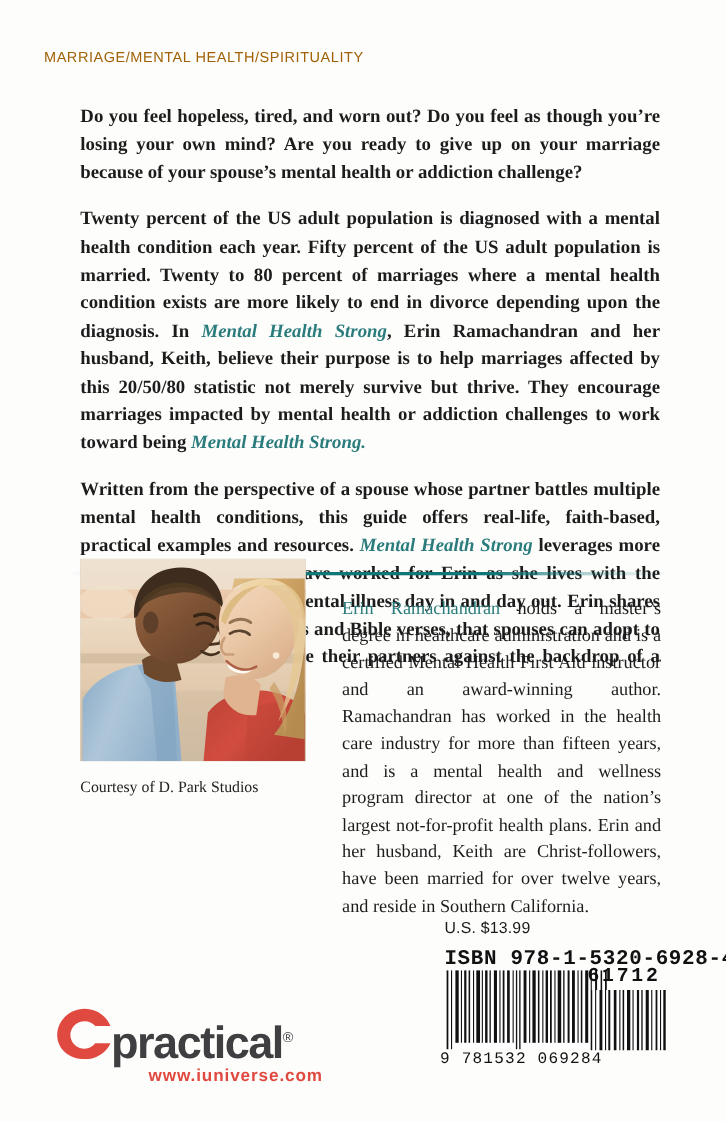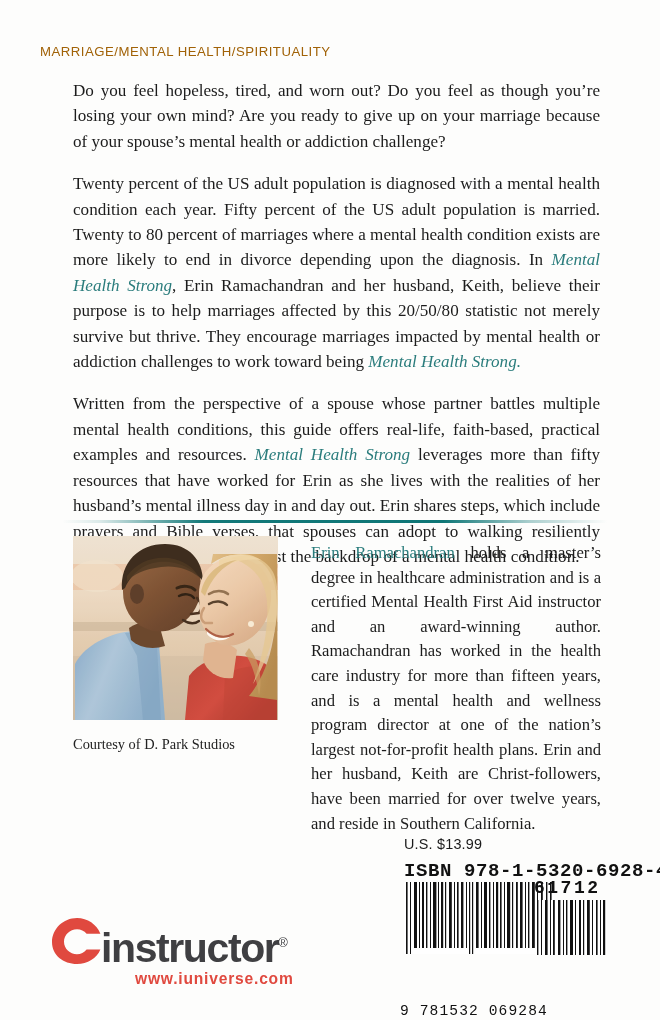--- a/index.html
+++ b/index.html
@@ -36,22 +36,23 @@
     left: 73px;
     top: 78px;
     width: 527px;
   }
   .para {
     font-size: 17.1px;
     line-height: 25.4px;
     color: #1c1c1c;
     text-align: justify;
     text-justify: inter-word;
-    margin: 0 0 17px 0;
+    margin: 15px 0 17px 0;
     hyphens: none;
+    font-weight: bold;
   }
   .para:last-child { margin-bottom: 0; }
   .title-ref {
     font-style: italic;
     color: #2a7c7c;
   }
 
   
   #divider {
     position: absolute;
@@ -65,21 +66,21 @@
                 rgba(18,120,120,1) 26%,
                 rgba(14,118,118,1) 70%,
                 rgba(22,122,122,0.35) 86%,
                 rgba(22,122,122,0) 100%);
   }
 
   
   #photo-block {
     position: absolute;
     left: 73px;
-    top: 536px;
+    top: 508px;
     width: 162px;
   }
   #author-photo {
     position: relative;
     width: 205px;
     height: 184px;
     overflow: hidden;
     background: #d9cdbd;
   }
   #author-photo svg { display: block; }
@@ -155,21 +156,20 @@
   }
   #ean-digits {
     position: absolute;
     left: 400px;
     top: 955px;
     font-family: "Liberation Mono", monospace;
     font-size: 14.6px;
     letter-spacing: 1.1px;
     color: #111;
     white-space: nowrap;
-    margin-top: 48px;
   }
   .bc-bar { fill: #111; }
 
   
   #logo-block {
     position: absolute;
     left: 46px;
     top: 920px;
     width: 260px;
   }
@@ -416,19 +416,19 @@
       <div id="logo-swoosh">
         <svg width="62" height="48" viewBox="0 0 62 48" xmlns="http://www.w3.org/2000/svg" role="img">
           <path d="M31 2 C17.2 2 6 12.9 6 26 C6 39.1 17.2 48 31 48
                    C41.5 48 50.7 42.1 54.4 33.4 L40.6 33.4
                    C38.2 36.4 34.8 38.3 31 38.3 C23.8 38.3 18 32.7 18 25.8
                    C18 18.9 23.8 13.3 31 13.3 C34.8 13.3 38.2 14.9 40.6 17.7
                    L54.4 17.7 C50.7 8.4 41.5 2 31 2 Z" fill="#e0493f"></path>
         </svg>
       </div>
       <div id="logo-wordmark">
-        <span>instructor</span><span id="logo-reg">®</span>
+        <span>practical</span><span id="logo-reg">®</span>
       </div>
     </div>
     <div id="logo-url">www.iuniverse.com</div>
   </div>
 
 </div>
 
 </body></html>

